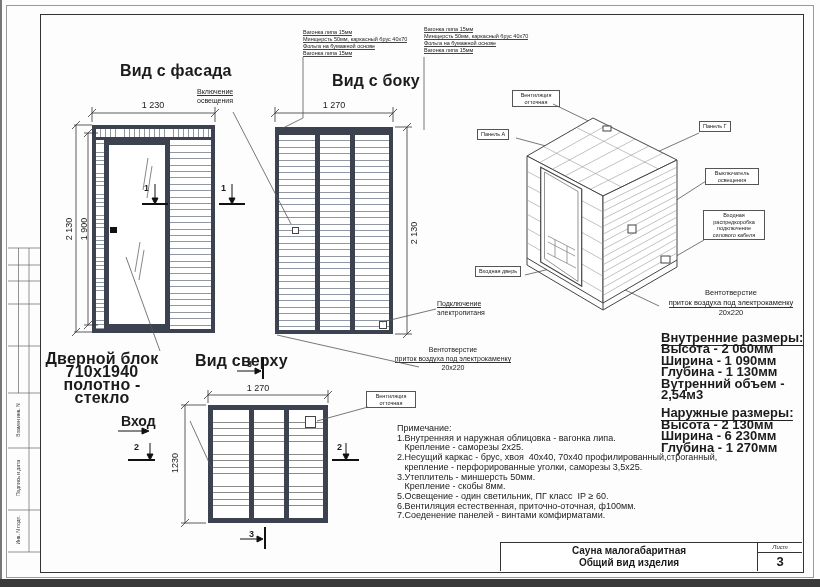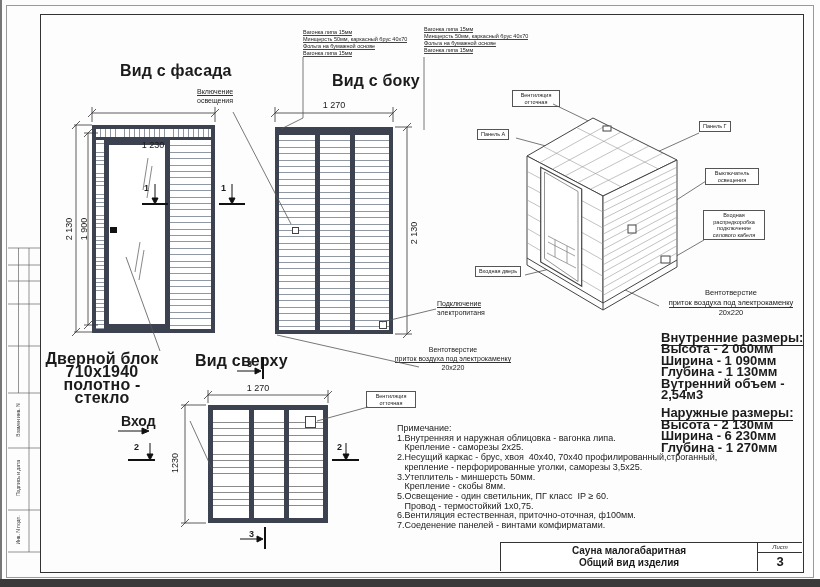--- a/index.html
+++ b/index.html
@@ -59,21 +59,21 @@
 
   <div class="lbl view-title" style="left:120px;top:62px;">Вид с фасада</div>
   <div class="view" id="front-view" style="left:92px;top:125px;width:123px;height:208px;border:4px solid #3d4250;">
     <div class="abs v-ticks" style="left:0;top:0;right:0;height:8px;border-bottom:3px solid #3d4250;"></div>
     <div class="abs h-ticks" style="left:0;top:11px;width:8px;bottom:0;"></div>
     <div class="abs" style="left:8px;top:11px;width:66px;bottom:0;border:5px solid #3d4250;background:#fff;box-sizing:border-box;">
       <div class="abs" style="left:1px;top:46%;width:7px;height:6px;background:#111;"></div>
     </div>
     <div class="abs h-slats" style="left:74px;top:11px;right:0;bottom:0;"></div>
   </div>
-  <div class="lbl dim-num" style="left:153px;top:100px;transform:translateX(-50%);margin-top:40px;">1 230</div>
+  <div class="lbl dim-num" style="left:153px;top:100px;transform:translateX(-50%);">1 230</div>
   <div class="vtext dim-num" style="left:69px;top:229px;">2 130</div>
   <div class="vtext dim-num" style="left:84px;top:229px;">1 900</div>
   <div class="secnum" style="left:144px;top:183px;">1</div>
   <div class="secnum" style="left:221px;top:183px;">1</div>
 
   <div class="callout" style="left:197px;top:87px;">
     <div><span class="u-thin">Включение</span></div>
     <div>освещения</div>
   </div>
 
@@ -184,21 +184,20 @@
 
   <div class="notes" style="left:397px;top:424px;">
     <div>Примечание:</div>
     <div>1.Внутренняя и наружная облицовка - вагонка липа.</div>
     <div>   Крепление - саморезы 2х25.</div>
     <div>2.Несущий каркас - брус, хвоя  40х40, 70х40 профилированный,строганный,</div>
     <div>   крепление - перфорированные уголки, саморезы 3,5х25.</div>
     <div>3.Утеплитель - миншерсть 50мм.</div>
     <div>   Крепление - скобы 8мм.</div>
     <div>5.Освещение - один светильник, ПГ класс  IP ≥ 60.</div>
-    <div>   Провод - термостойкий 1х0,75.</div>
     <div>6.Вентиляция естественная, приточно-оточная, ф100мм.</div>
     <div>7.Соеденение панелей - винтами комфирматами.</div>
   </div>
 
   <div class="title-block">
     <div class="tb-main">
       <div>Сауна малогабаритная</div>
       <div>Общий вид изделия</div>
     </div>
     <div class="tb-sheet">

